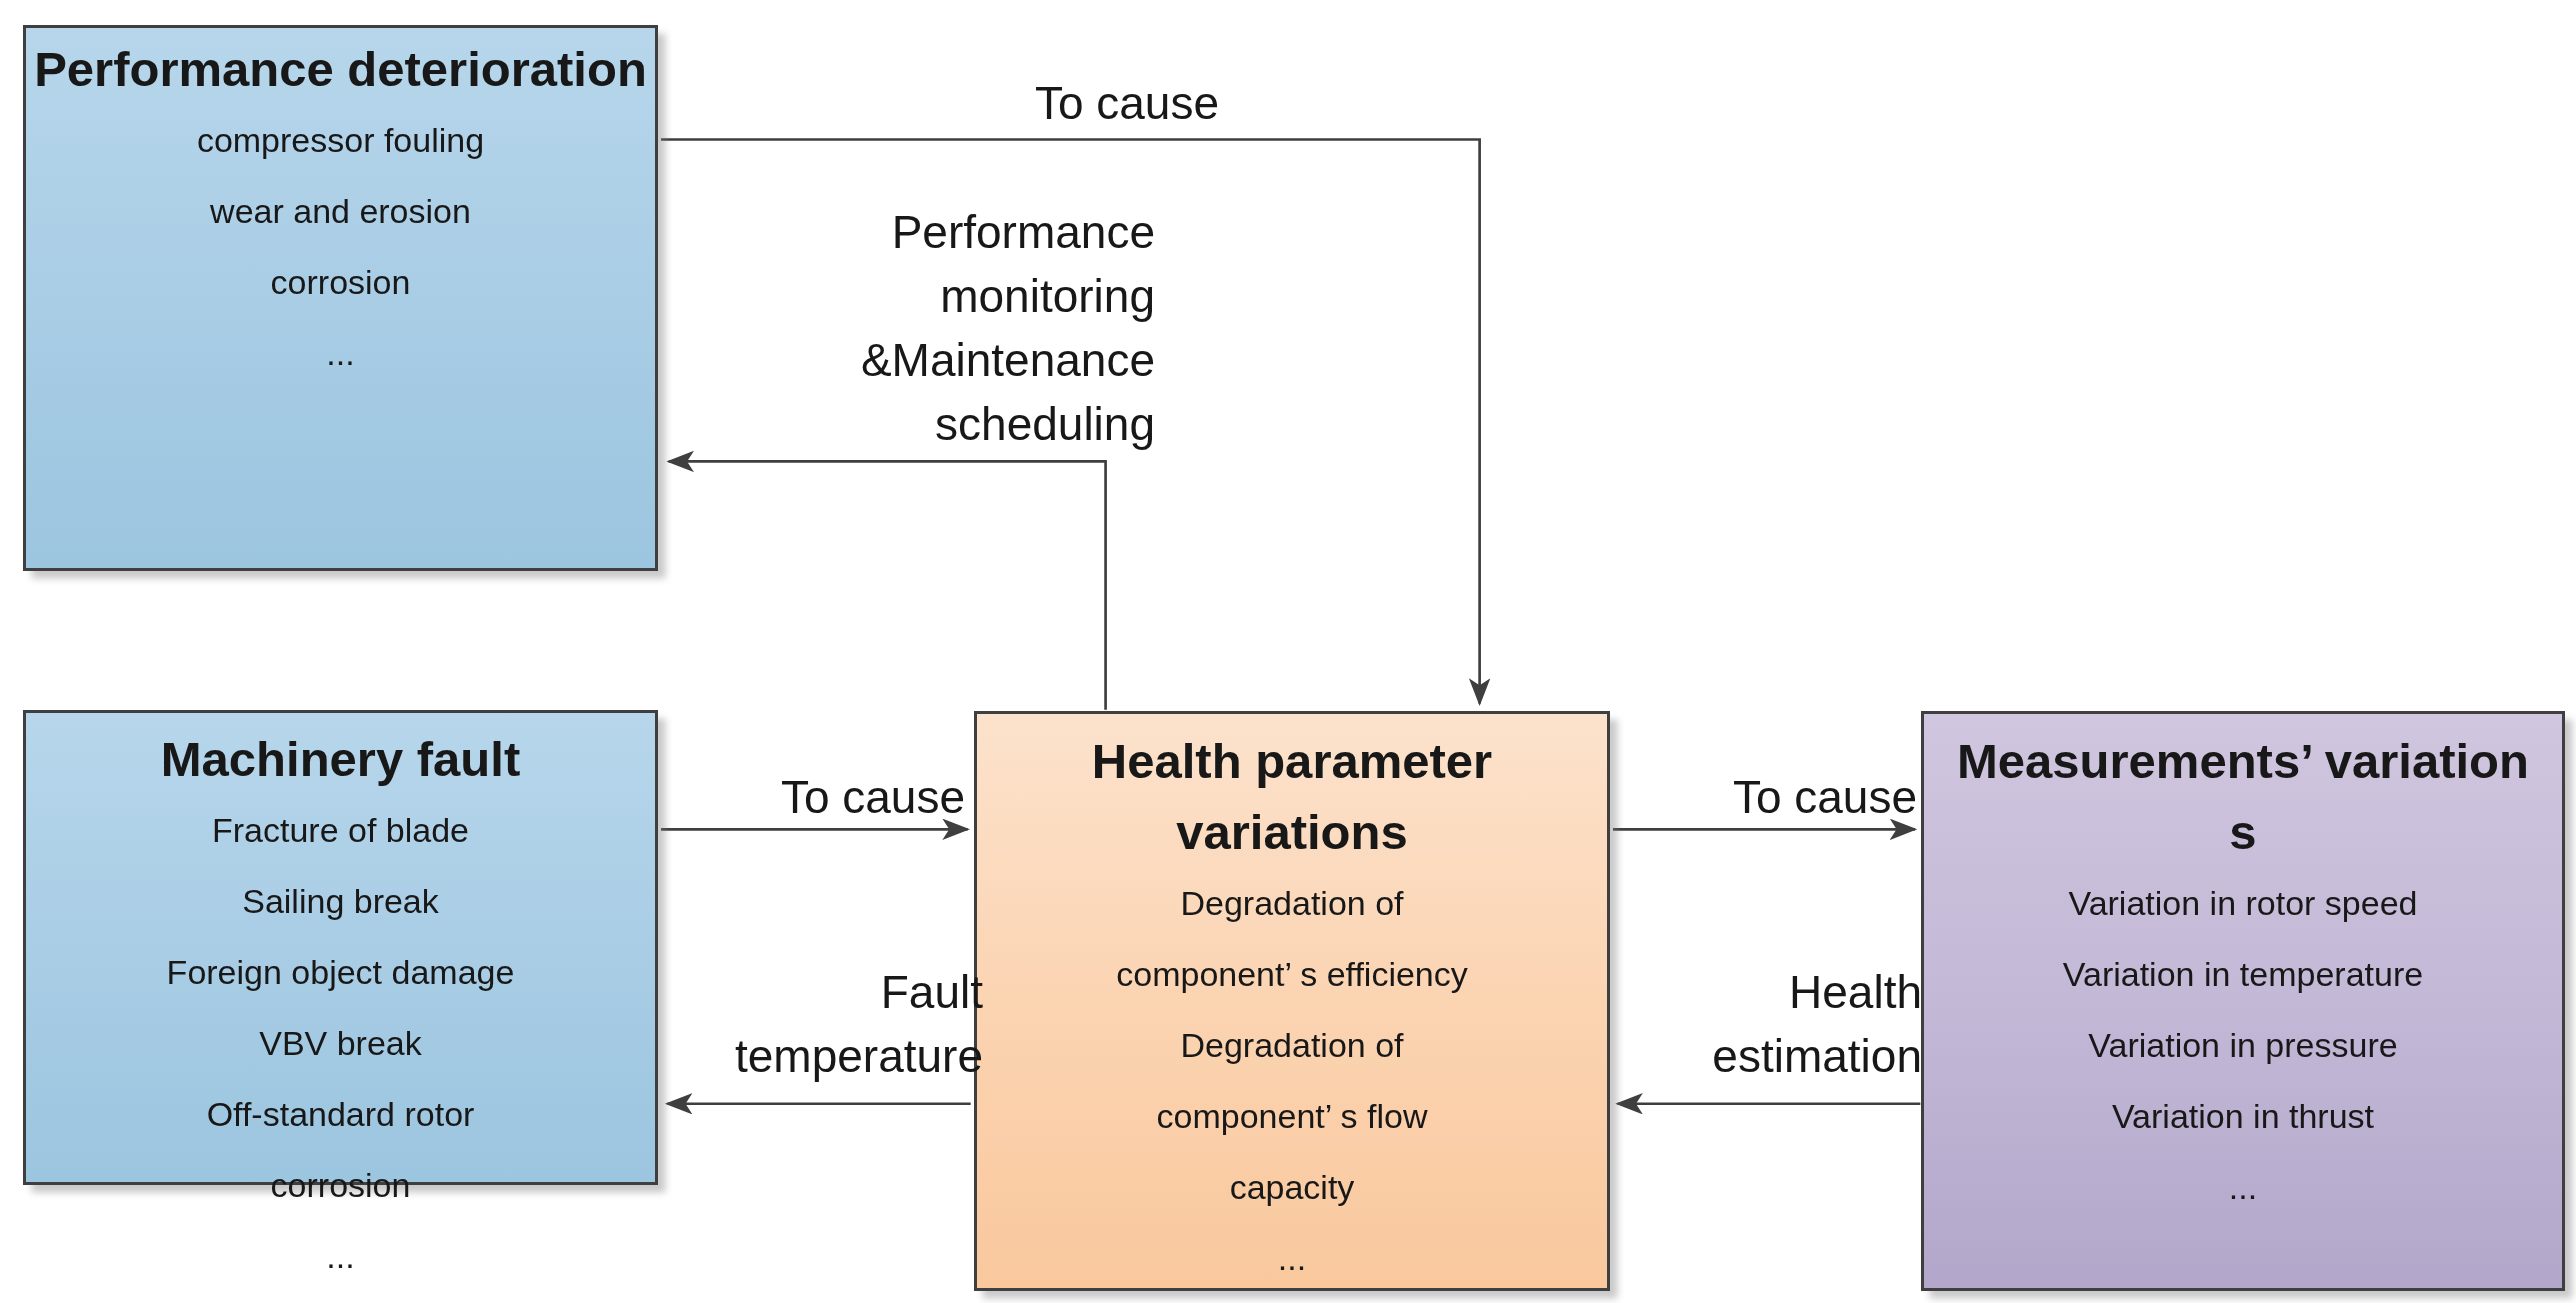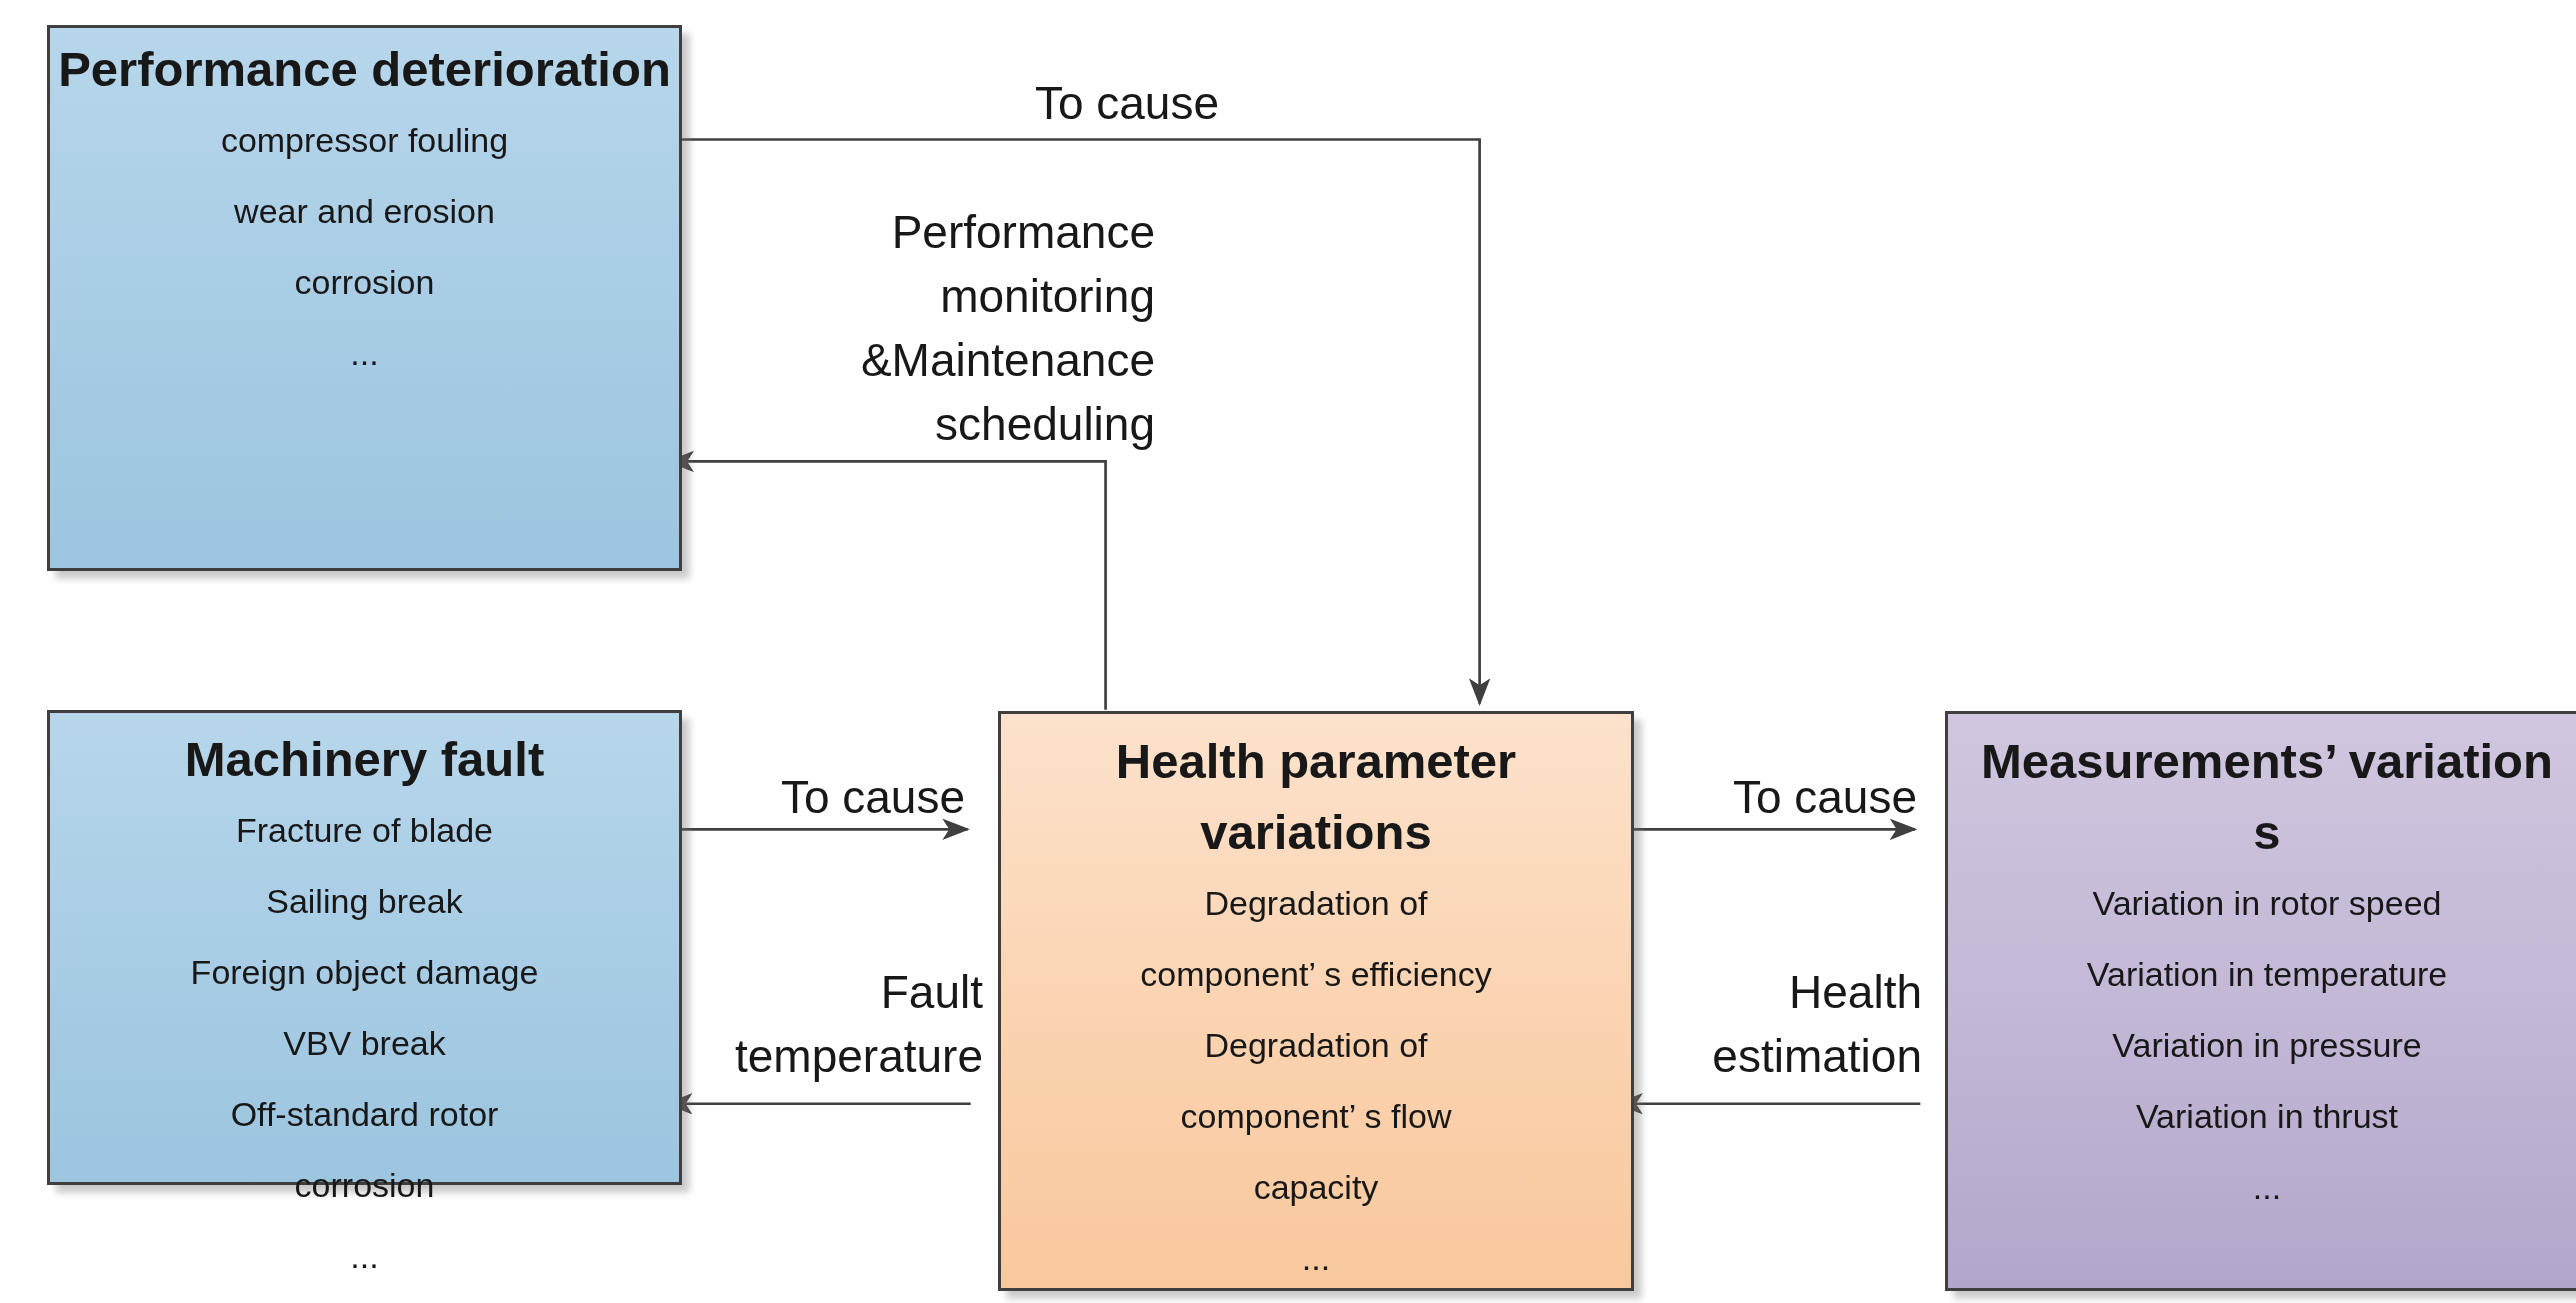--- a/index.html
+++ b/index.html
@@ -11,21 +11,20 @@
     color:#181818;
     overflow:hidden;
   }
   .arrow-layer{position:absolute;left:0;top:0;width:2576px;height:1303px;}
   .box{
     position:absolute;
     border:3.1px solid #3f3f3f;
     text-align:center;
     box-shadow:7.7px 7.7px 7px rgba(120,120,120,0.40);
     box-sizing:border-box;
-    margin-left:24px;
   }
   .box-blue{background:linear-gradient(to bottom,#b7d6eb 0%,#aacee6 45%,#9cc5df 100%);}
   .box-orange{background:linear-gradient(to bottom,#fce2cc 0%,#fbd4b2 50%,#f9c89d 100%);}
   .box-purple{background:linear-gradient(to bottom,#d0c6df 0%,#c3b8d6 50%,#b2a7ca 100%);}
   .box .bt{font-weight:bold;font-size:49px;line-height:71px;white-space:nowrap;}
   .box .bl{font-size:34px;line-height:71px;white-space:nowrap;}
   .pad8{padding-top:6.1px;}
   .pad14{padding-top:10.7px;}
   .pad16{padding-top:12.3px;}
   .lbl{

